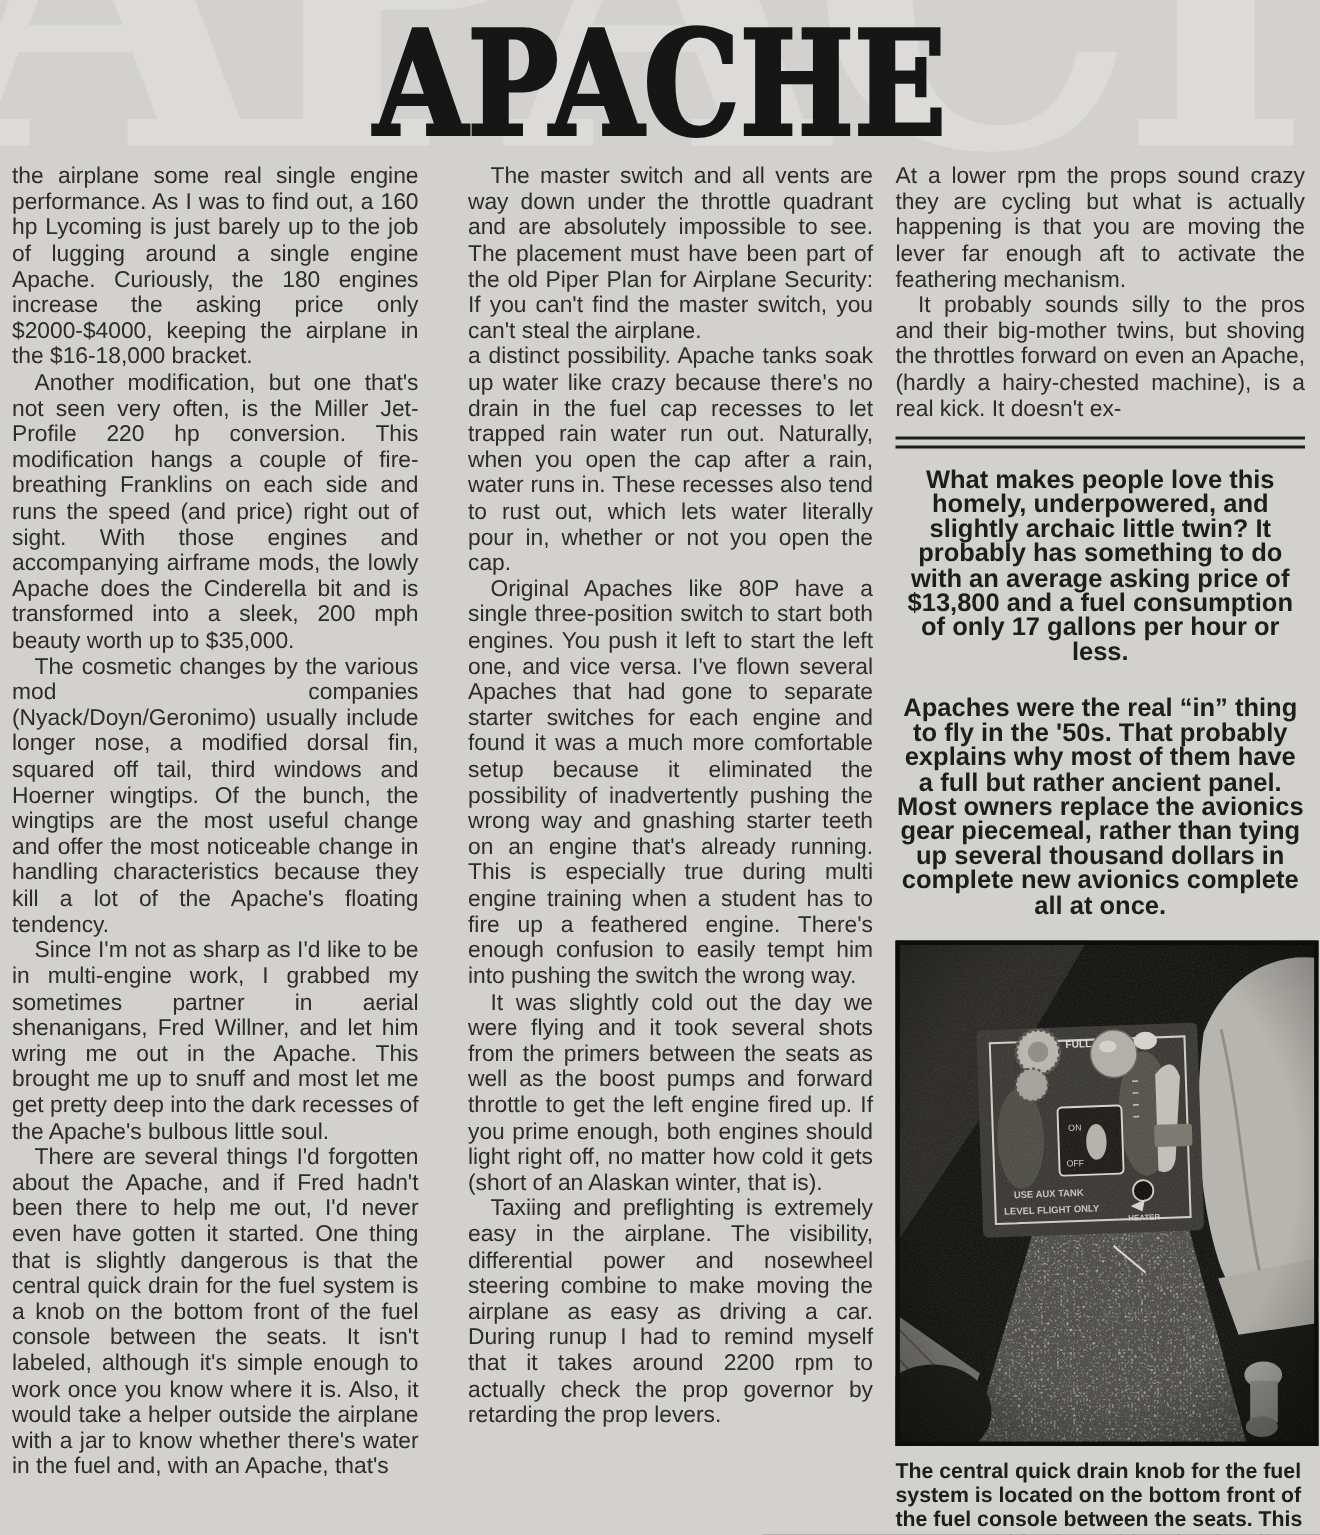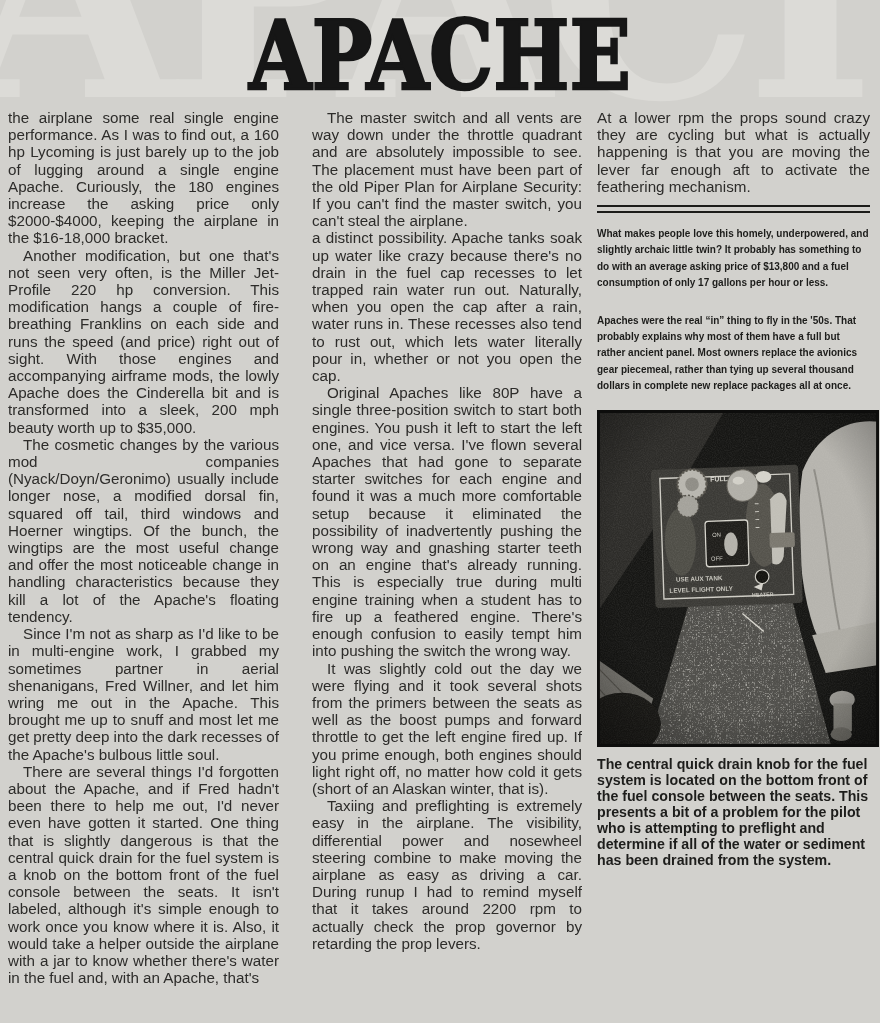--- a/index.html
+++ b/index.html
@@ -46,22 +46,22 @@
   .para.indent{text-indent:15px;}
   .rule{
     margin-top:10px;
     border-top:2px solid #1c1c1a;
     border-bottom:2px solid #1c1c1a;
     height:4px;
   }
   .pullquote{
     margin:13px 0 0 0;
     font-weight:bold;
-    font-size:10px;line-height:16.4px;
-    text-align:left;
+    font-size:17px;line-height:16.4px;
+    text-align:center;
     color:#1d1d1b;
   }
   .pullquote + .pullquote{margin-top:21px;}
   .photo{
     display:block;
     width:282px;height:337px;
     margin:15px -9px 0 0;
     background:#141413;
   }
   .caption{
@@ -93,25 +93,26 @@
   <div class="col col2">
     <p class="para indent">The master switch and all vents are way down under the throttle quadrant and are absolutely impossible to see. The placement must have been part of the old Piper Plan for Airplane Security: If you can't find the master switch, you can't steal the airplane.</p>
     <p class="para">a distinct possibility. Apache tanks soak up water like crazy because there's no drain in the fuel cap recesses to let trapped rain water run out. Naturally, when you open the cap after a rain, water runs in. These recesses also tend to rust out, which lets water literally pour in, whether or not you open the cap.</p>
     <p class="para indent">Original Apaches like 80P have a single three-position switch to start both engines. You push it left to start the left one, and vice versa. I've flown several Apaches that had gone to separate starter switches for each engine and found it was a much more comfortable setup because it eliminated the possibility of inadvertently pushing the wrong way and gnashing starter teeth on an engine that's already running. This is especially true during multi engine training when a student has to fire up a feathered engine. There's enough confusion to easily tempt him into pushing the switch the wrong way.</p>
     <p class="para indent">It was slightly cold out the day we were flying and it took several shots from the primers between the seats as well as the boost pumps and forward throttle to get the left engine fired up. If you prime enough, both engines should light right off, no matter how cold it gets (short of an Alaskan winter, that is).</p>
     <p class="para indent">Taxiing and preflighting is extremely easy in the airplane. The visibility, differential power and nosewheel steering combine to make moving the airplane as easy as driving a car. During runup I had to remind myself that it takes around 2200 rpm to actually check the prop governor by retarding the prop levers.</p>
   </div>
 
   <div class="col col3">
     <p class="para">At a lower rpm the props sound crazy they are cycling but what is actually happening is that you are moving the lever far enough aft to activate the feathering mechanism.</p>
+    <p class="para indent">It probably sounds silly to the pros and their big-mother twins, but shoving the throttles forward on even an Apache, (hardly a hairy-chested machine), is a real kick. It doesn't ex-</p>
 
     <div class="rule"></div>
 
     <p class="pullquote">What makes people love this homely, underpowered, and slightly archaic little twin? It probably has something to do with an average asking price of $13,800 and a fuel consumption of only 17 gallons per hour or less.</p>
-    <p class="pullquote">Apaches were the real “in” thing to fly in the '50s. That probably explains why most of them have a full but rather ancient panel. Most owners replace the avionics gear piecemeal, rather than tying up several thousand dollars in complete new replace packages all at once.</p>
+    <p class="pullquote">Apaches were the real “in” thing to fly in the '50s. That probably explains why most of them have a full but rather ancient panel. Most owners replace the avionics gear piecemeal, rather than tying up several thousand dollars in complete new avionics complete all at once.</p>
 
     <svg class="photo" viewBox="0 0 291 341" preserveAspectRatio="none" role="img" aria-label="Black-and-white photo looking down at the fuel console panel between the seats of a Piper Apache, with knobs on a placarded plate, carpeted floor below and a seat cushion at right">
       <defs>
         <filter id="grain" x="0%" y="0%" width="100%" height="100%">
           <feTurbulence type="fractalNoise" baseFrequency="0.9" numOctaves="2" seed="3"></feTurbulence>
           <feColorMatrix type="matrix" values="0 0 0 0 0.8  0 0 0 0 0.79  0 0 0 0 0.75  0 0 0 0.55 -0.18"></feColorMatrix>
         </filter>
         <filter id="carpetN" x="-5%" y="-5%" width="110%" height="110%">
           <feTurbulence type="turbulence" baseFrequency="0.45" numOctaves="3" seed="9"></feTurbulence>
           <feColorMatrix type="matrix" values="0 0 0 0 0.74  0 0 0 0 0.73  0 0 0 0 0.68  0 0 0 1.4 -0.45"></feColorMatrix>

